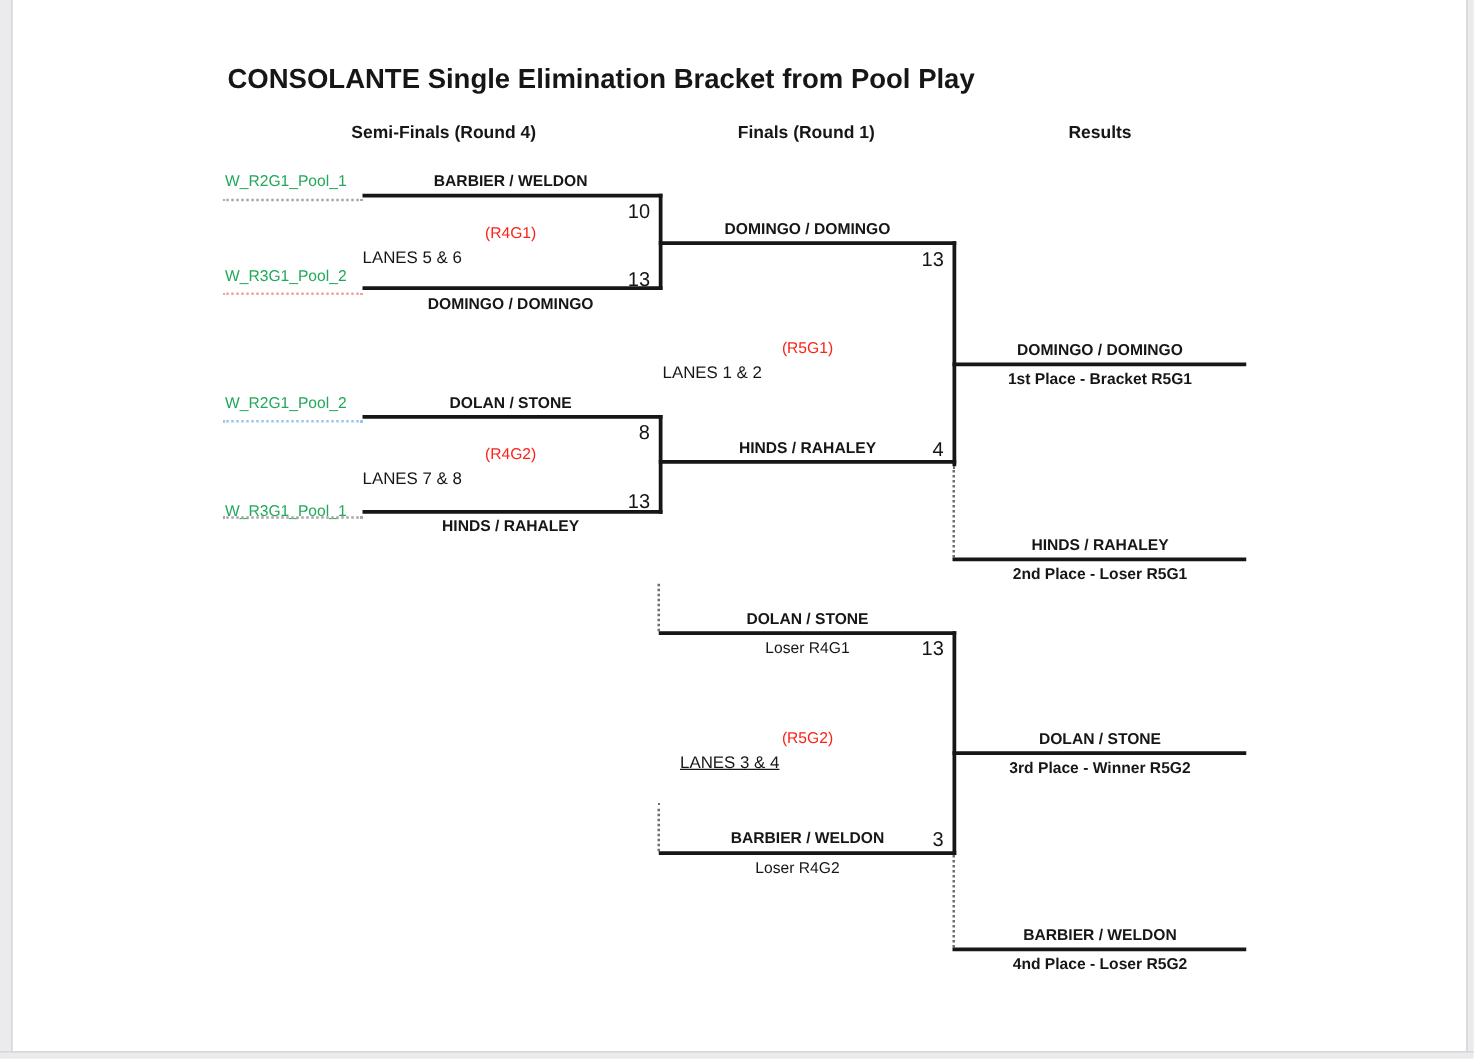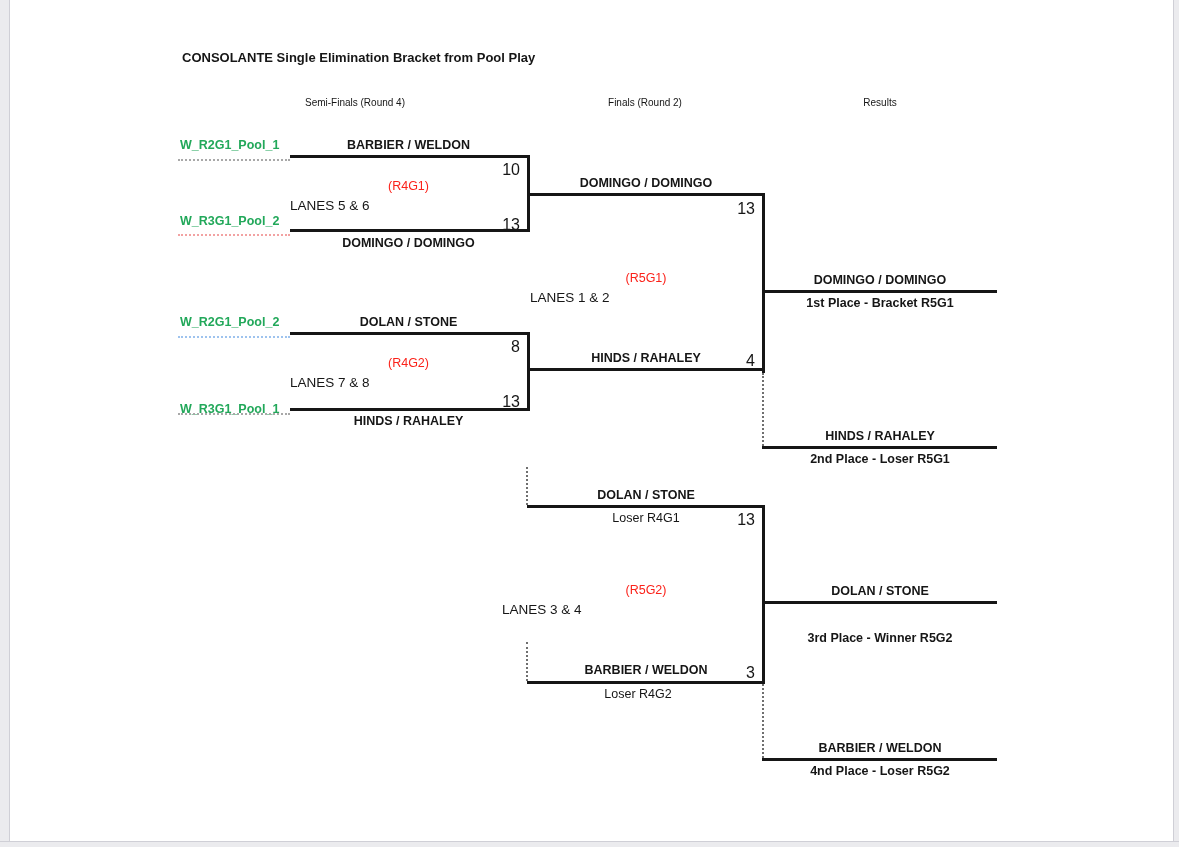--- a/index.html
+++ b/index.html
@@ -13,38 +13,38 @@
   
   .hline{height:3px;background:var(--bracket-line,#161616);}
   .vline{width:3px;background:var(--bracket-line,#161616);}
   
   .vdot{width:0;border-left:2px dotted #6f6f6f;}
   .hdot{height:0;border-top:2px dotted #a8a8a8;}
   .hdot.gray{border-top-color:var(--trace-gray,#a8a8a8);}
   .hdot.pink{border-top-color:var(--trace-pink,#f2a2a2);}
   .hdot.blue{border-top-color:var(--trace-blue,#9ec3ee);}
   
-  .title{font-size:13px;font-weight:bold;letter-spacing:0;white-space:nowrap;}
-  .colhead{font-size:10px;font-weight:normal;text-align:center;white-space:nowrap;}
+  .title{font-size:22px;font-weight:bold;letter-spacing:0;white-space:nowrap;}
+  .colhead{font-size:14px;font-weight:bold;text-align:center;white-space:nowrap;}
   .team{font-size:12.5px;font-weight:bold;text-align:center;white-space:nowrap;}
   .score{font-size:16px;text-align:right;white-space:nowrap;}
   .gameid{font-size:12.5px;text-align:center;color:var(--red-game-id,#fb221a);white-space:nowrap;}
   .lanes{font-size:13.5px;white-space:nowrap;}
-  .src{font-size:12.5px;font-weight:bold;color:var(--green-source,#22a85a);white-space:nowrap;}
+  .src{font-size:12.5px;font-weight:normal;color:var(--green-source,#22a85a);white-space:nowrap;}
   .note{font-size:12.5px;text-align:center;white-space:nowrap;}
   .reslabel{font-size:12.5px;font-weight:bold;text-align:center;white-space:nowrap;}
   
   .gutter{background:#ebebee;}
 </style>
 </head>
 <body>
 
 <div class="abs title" style="left:182px;top:50px;">CONSOLANTE Single Elimination Bracket from Pool Play</div>
 <div class="abs colhead" style="left:255px;top:97px;width:200px;">Semi-Finals (Round 4)</div>
-<div class="abs colhead" style="left:545px;top:97px;width:200px;">Finals (Round 2)</div>
+<div class="abs colhead" style="left:545px;top:97px;width:200px;">Finals (Round 1)</div>
 <div class="abs colhead" style="left:780px;top:97px;width:200px;">Results</div>
 
 <div class="abs src" style="left:180px;top:138px;">W_R2G1_Pool_1</div>
 <div class="abs hdot gray" style="left:178px;top:159px;width:112px;"></div>
 <div class="abs team" style="left:290px;top:138px;width:237px;">BARBIER / WELDON</div>
 <div class="abs hline" style="left:290px;top:155px;width:240px;"></div>
 <div class="abs score" style="left:430px;top:161px;width:90px;">10</div>
 <div class="abs gameid" style="left:290px;top:179px;width:237px;">(R4G1)</div>
 <div class="abs lanes" style="left:290px;top:198px;width:237px;">LANES 5 &amp; 6</div>
 <div class="abs score" style="left:430px;top:216px;width:90px;">13</div>
@@ -87,31 +87,31 @@
 <div class="abs team" style="left:765px;top:429px;width:230px;">HINDS / RAHALEY</div>
 <div class="abs hline" style="left:762px;top:446px;width:235px;"></div>
 <div class="abs reslabel" style="left:765px;top:452px;width:230px;">2nd Place - Loser R5G1</div>
 
 <div class="abs vdot" style="left:526px;top:467px;height:38px;"></div>
 <div class="abs team" style="left:530px;top:488px;width:232px;">DOLAN / STONE</div>
 <div class="abs hline" style="left:527px;top:505px;width:238px;"></div>
 <div class="abs note" style="left:530px;top:511px;width:232px;">Loser R4G1</div>
 <div class="abs score" style="left:665px;top:511px;width:90px;">13</div>
 <div class="abs gameid" style="left:530px;top:583px;width:232px;">(R5G2)</div>
-<div class="abs lanes" style="left:502px;top:602px;width:232px;">LANES 3 &amp; 4</div>
+<div class="abs lanes" style="left:544px;top:602px;width:232px;text-decoration:underline;">LANES 3 &amp; 4</div>
 <div class="abs vdot" style="left:526px;top:642px;height:39px;"></div>
 <div class="abs team" style="left:530px;top:663px;width:232px;">BARBIER / WELDON</div>
 <div class="abs score" style="left:665px;top:664px;width:90px;">3</div>
 <div class="abs hline" style="left:527px;top:681px;width:238px;"></div>
 <div class="abs note" style="left:522px;top:687px;width:232px;">Loser R4G2</div>
 <div class="abs vline" style="left:762px;top:505px;height:179px;"></div>
 
 <div class="abs team" style="left:765px;top:584px;width:230px;">DOLAN / STONE</div>
 <div class="abs hline" style="left:762px;top:601px;width:235px;"></div>
-<div class="abs reslabel" style="left:765px;top:607px;width:230px;margin-top:24px;">3rd Place - Winner R5G2</div>
+<div class="abs reslabel" style="left:765px;top:607px;width:230px;">3rd Place - Winner R5G2</div>
 
 <div class="abs vdot" style="left:762px;top:684px;height:74px;"></div>
 
 <div class="abs team" style="left:765px;top:741px;width:230px;">BARBIER / WELDON</div>
 <div class="abs hline" style="left:762px;top:758px;width:235px;"></div>
 <div class="abs reslabel" style="left:765px;top:764px;width:230px;">4nd Place - Loser R5G2</div>
 
 <div class="abs gutter" style="left:0;top:0;width:9px;height:841px;border-right:1px solid #cfcfd6;"></div>
 <div class="abs gutter" style="left:1173px;top:0;width:6px;height:841px;border-left:1px solid #cfcfd6;"></div>
 <div class="abs gutter" style="left:0;top:841px;width:1179px;height:6px;border-top:1px solid #cfcfd6;"></div>

